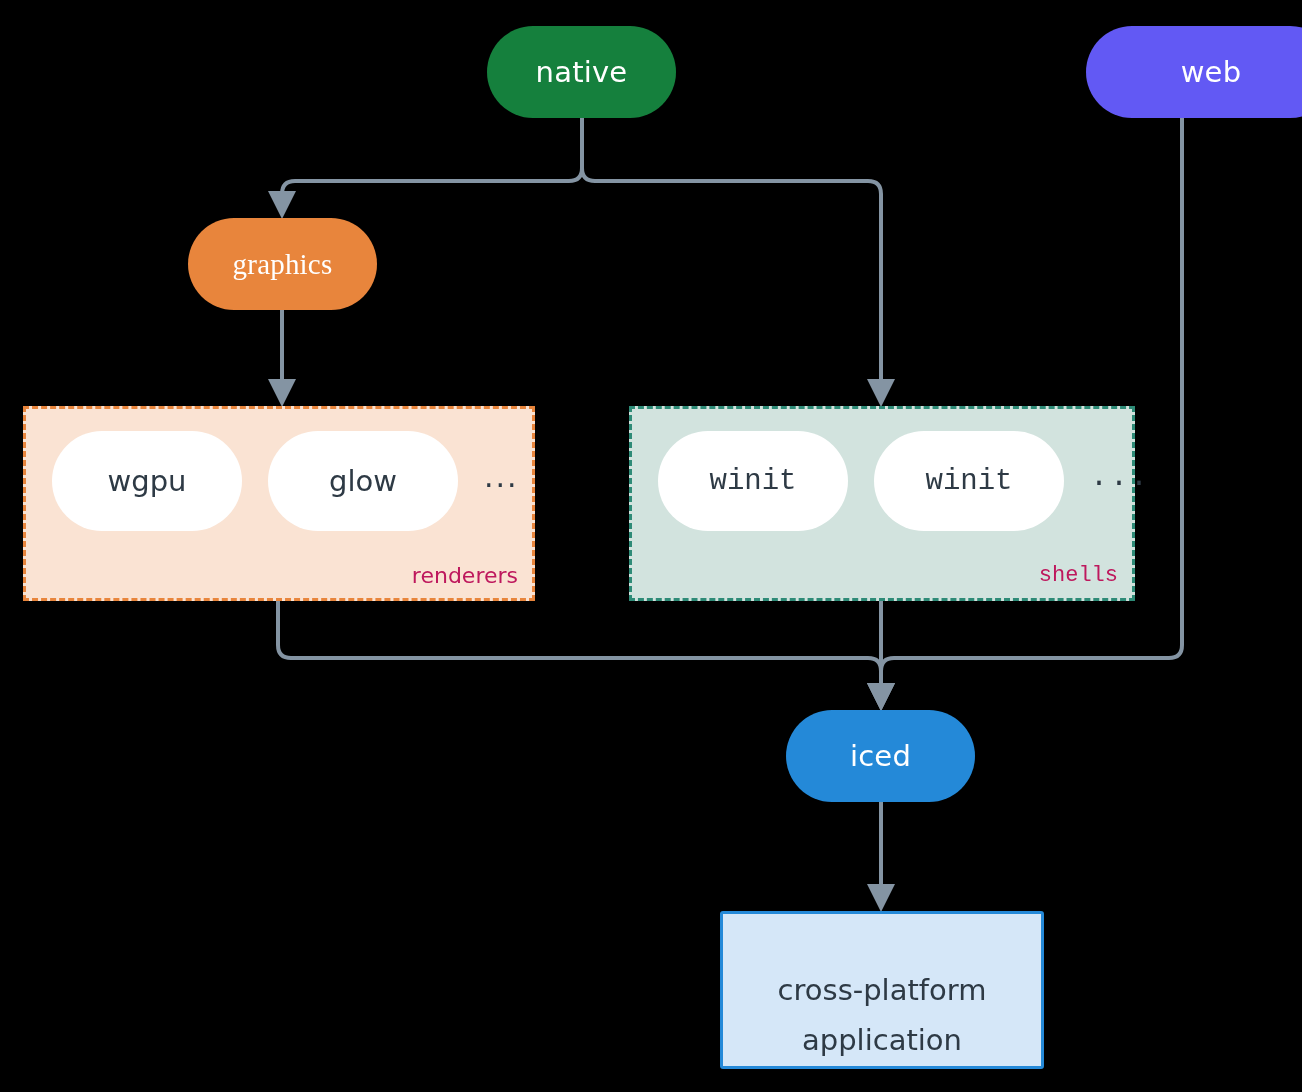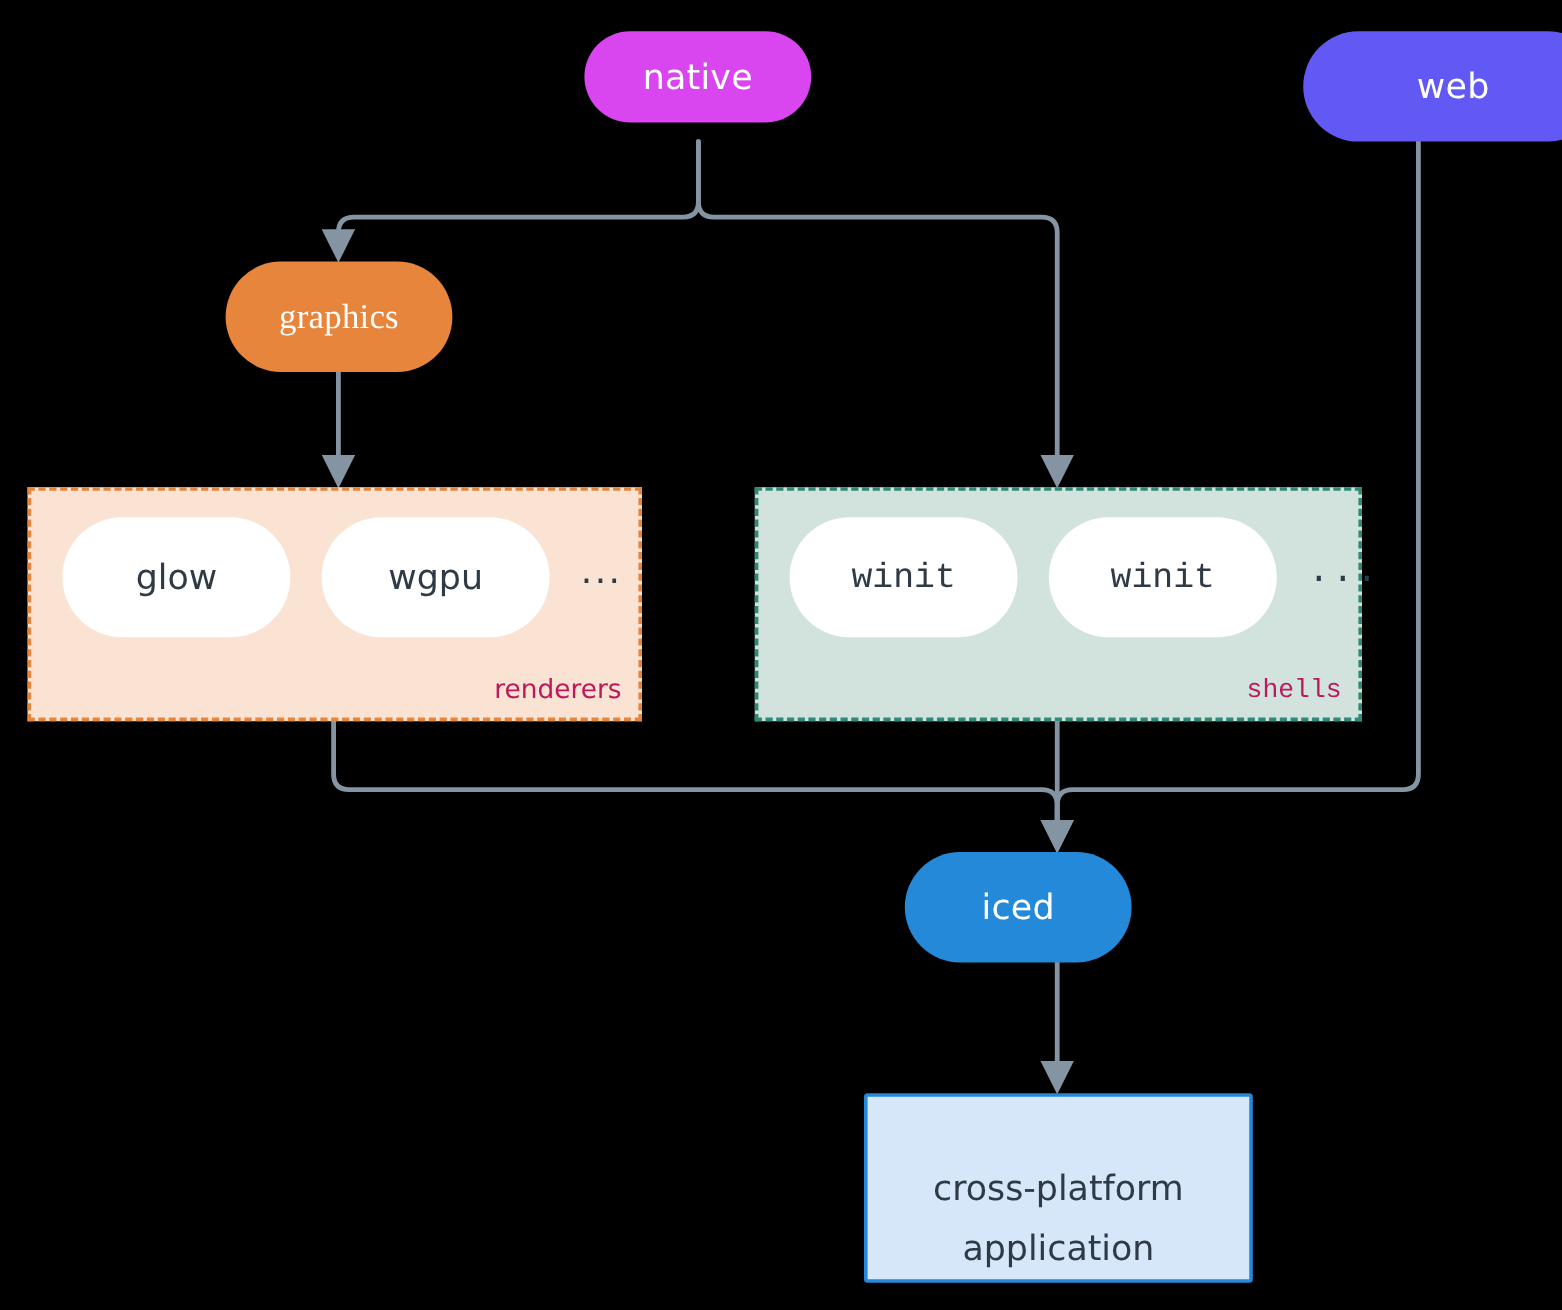--- a/index.html
+++ b/index.html
@@ -37,36 +37,36 @@
   }
   
   .pill {
     border-radius: 999px;
     color: #ffffff;
     font-size: 29px;
     letter-spacing: 0.2px;
   }
   .pill-native {
     left: 487px;  top: 26px;
-    width: 189px; height: 76px;
-    background: #d946ef;
+    width: 189px; height: 92px;
+    background: #15803d;
   }
   .pill-web {
     left: 1086px; top: 26px;
     width: 250px; height: 92px;
     background: #6259F4;
   }
   .pill-graphics {
     left: 188px; top: 218px;
     width: 189px; height: 92px;
     background: #E8853C;
     font-family: Liberation Serif, serif;
   }
   .pill-iced {
-    left: 754px; top: 710px;
+    left: 786px; top: 710px;
     width: 189px; height: 92px;
     background: #2489D8;
   }
   
   .group {
     position: absolute;
     box-sizing: border-box;
   }
   .group-renderers {
     left: 23px; top: 406px;
@@ -177,24 +177,24 @@
     <span>web</span>
   </div>
 
   <div class="node pill pill-graphics">
     <span>graphics</span>
   </div>
 
   <div class="group group-renderers">
     <div class="inner-row">
       <div class="chip">
+        <span>wgpu</span>
+      </div>
+      <div class="chip">
         <span>glow</span>
-      </div>
-      <div class="chip">
-        <span>wgpu</span>
       </div>
       <div class="ellipsis">...</div>
     </div>
     <div class="group-label">renderers</div>
   </div>
 
   <div class="group group-shells">
     <div class="inner-row">
       <div class="chip">
         <span>winit</span>

